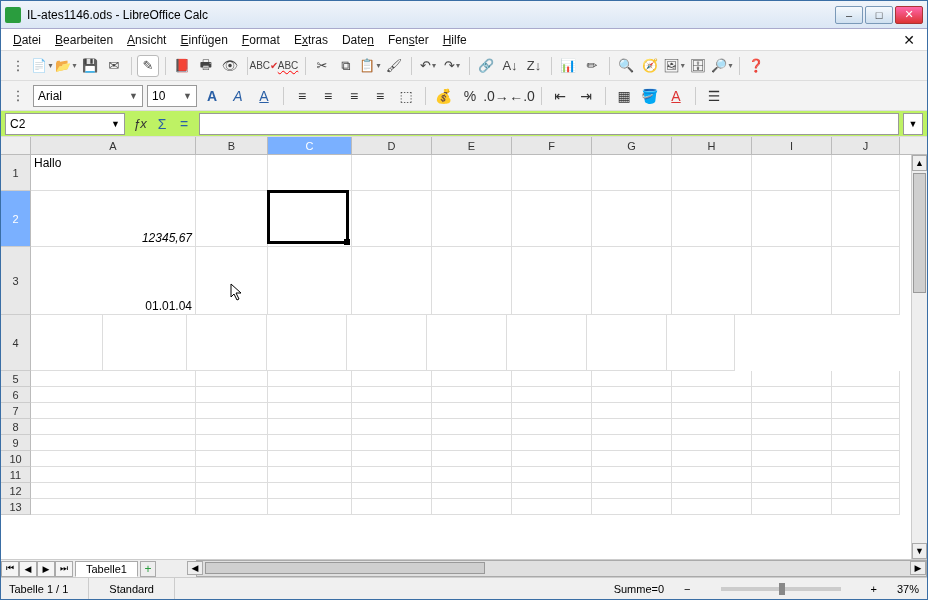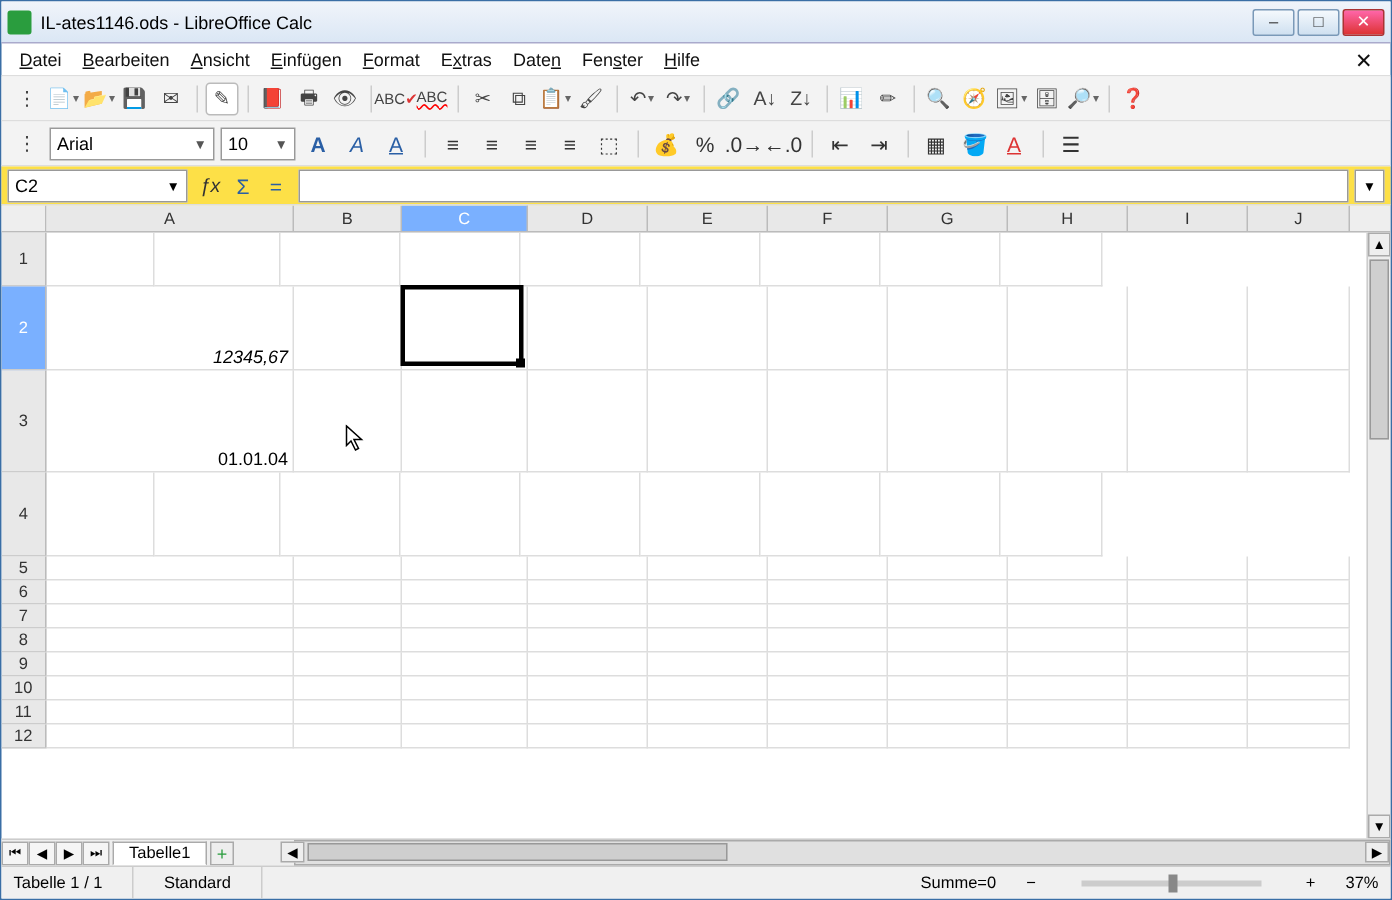--- a/index.html
+++ b/index.html
@@ -20,21 +20,21 @@
 .tb.boxed{border:1px solid #bbb; background:#fff;}
 .tb.sep { width:8px; border:none; background:none; }
 .tb.sep::before{ content:""; display:block; width:1px; height:18px; background:#ccc; margin:0 auto;}
 .tb.drop::after { content:"▾"; font-size:8px; margin-left:1px; color:#666;}
 .fontrow { height:30px; display:flex; align-items:center; padding:2px 6px; gap:4px; border-bottom:1px solid #ddd; background:#f3f3f3;}
 .select{ height:22px; border:1px solid #999; background:#fff; font-size:12px; display:flex; align-items:center; padding:0 4px; }
 .select .arrow{ margin-left:auto; font-size:9px; color:#555; }
 .fbox{ width:22px; height:22px; display:flex; align-items:center; justify-content:center; font-size:14px; color:#2a5fa5; }
 .fbox.red{color:#d33;}
 .fbox.dark{color:#333;}
-.formularow{ height:26px; display:flex; align-items:center; border-bottom:1px solid #ddd; background:#fde047;}
+.formularow{ height:26px; display:flex; align-items:center; border-bottom:1px solid #ddd; background:#bef264;}
 .namebox { width:120px; height:22px; margin:0 4px; border:1px solid #999; background:#fff; font-size:12px; padding:2px 4px; display:flex; align-items:center;}
 .namebox .arrow{margin-left:auto;font-size:9px;}
 .fx{ width:22px; text-align:center; font-size:13px; color:#333; font-style:italic;}
 .sigma{ width:22px; text-align:center; font-size:14px; color:#2a5fa5;}
 .eq{ width:22px; text-align:center; font-size:14px; color:#2a5fa5;}
 .formulainput{ flex:1; height:22px; border:1px solid #999; background:#fff; margin:0 4px; font-size:12px; padding:2px;}
 .fdrop{ width:20px; height:22px; border:1px solid #999; background:#fff; display:flex; align-items:center;justify-content:center; font-size:9px; margin-right:4px;}
 .gridwrap{ flex:1; display:flex; flex-direction:column; overflow:hidden; position:relative;}
 .colhdr{ display:flex; height:18px; background:#eee; border-bottom:1px solid #bbb;}
 .corner{ width:30px; border-right:1px solid #bbb; background:#eee;}
@@ -213,20 +213,21 @@
     </div>
     <div class="rows" id="rows">
       <div class="selcell" id="selcell" style="left: 266px; top: 35px; width: 82px; height: 54px;"></div>
       <div class="cursor-ptr" style="left:229px; top:128px;">
         <svg width="14" height="18" viewBox="0 0 14 18">
             <path d="M1 1 L1 14 L4 11 L7 17 L9 16 L6 10 L11 10 Z" fill="#fff" stroke="#000" stroke-width="1"></path>
           </svg>
       </div>
     <div class="row" style="height: 36px;">
           <div class="rh" style="height: 36px;">1</div>
+          <div class="cell txt" style="width: 165px; height: 36px;">Hallo</div>
           <div class="cell" style="width: 72px; height: 36px;"></div>
           <div class="cell" style="width: 84px; height: 36px;"></div>
           <div class="cell" style="width: 80px; height: 36px;"></div>
           <div class="cell" style="width: 80px; height: 36px;"></div>
           <div class="cell" style="width: 80px; height: 36px;"></div>
           <div class="cell" style="width: 80px; height: 36px;"></div>
           <div class="cell" style="width: 80px; height: 36px;"></div>
           <div class="cell" style="width: 80px; height: 36px;"></div>
           <div class="cell" style="width: 68px; height: 36px;"></div>
         </div>
@@ -354,20 +355,33 @@
           <div class="cell" style="width: 80px; height: 16px;"></div>
           <div class="cell" style="width: 80px; height: 16px;"></div>
           <div class="cell" style="width: 80px; height: 16px;"></div>
           <div class="cell" style="width: 80px; height: 16px;"></div>
           <div class="cell" style="width: 80px; height: 16px;"></div>
           <div class="cell" style="width: 80px; height: 16px;"></div>
           <div class="cell" style="width: 68px; height: 16px;"></div>
         </div>
         <div class="row" style="height: 16px;">
           <div class="rh" style="height: 16px;">12</div>
+          <div class="cell" style="width: 165px; height: 16px;"></div>
+          <div class="cell" style="width: 72px; height: 16px;"></div>
+          <div class="cell" style="width: 84px; height: 16px;"></div>
+          <div class="cell" style="width: 80px; height: 16px;"></div>
+          <div class="cell" style="width: 80px; height: 16px;"></div>
+          <div class="cell" style="width: 80px; height: 16px;"></div>
+          <div class="cell" style="width: 80px; height: 16px;"></div>
+          <div class="cell" style="width: 80px; height: 16px;"></div>
+          <div class="cell" style="width: 80px; height: 16px;"></div>
+          <div class="cell" style="width: 68px; height: 16px;"></div>
+        </div>
+        <div class="row" style="height: 16px;">
+          <div class="rh" style="height: 16px;">13</div>
           <div class="cell" style="width: 165px; height: 16px;"></div>
           <div class="cell" style="width: 72px; height: 16px;"></div>
           <div class="cell" style="width: 84px; height: 16px;"></div>
           <div class="cell" style="width: 80px; height: 16px;"></div>
           <div class="cell" style="width: 80px; height: 16px;"></div>
           <div class="cell" style="width: 80px; height: 16px;"></div>
           <div class="cell" style="width: 80px; height: 16px;"></div>
           <div class="cell" style="width: 80px; height: 16px;"></div>
           <div class="cell" style="width: 80px; height: 16px;"></div>
           <div class="cell" style="width: 68px; height: 16px;"></div>

